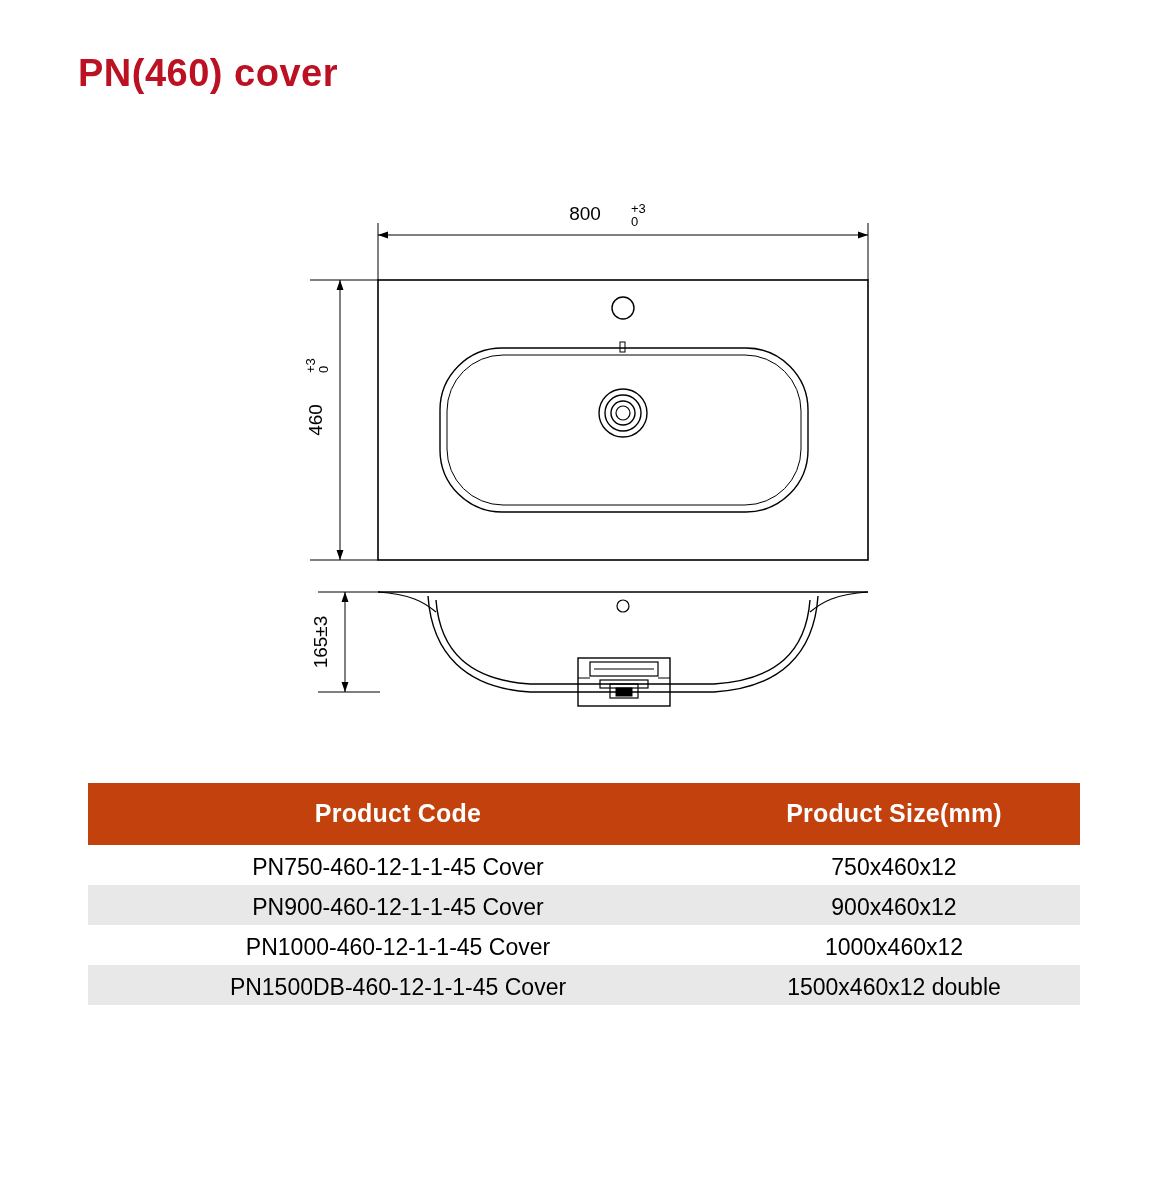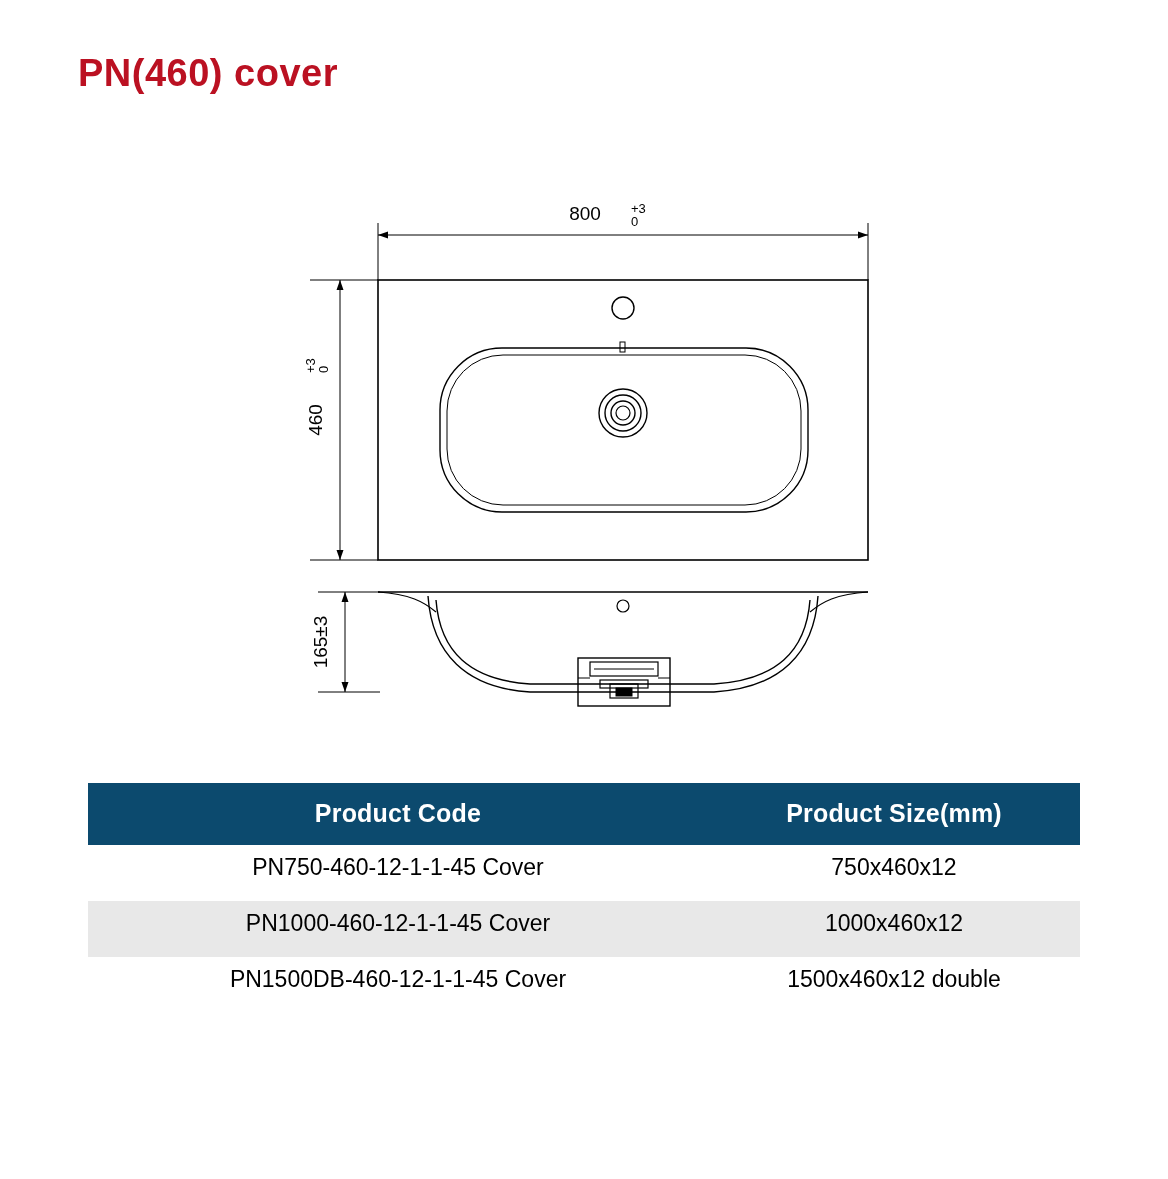--- a/index.html
+++ b/index.html
@@ -41,32 +41,32 @@
     left: 88px;
     top: 783px;
     width: 992px;
   }
   table.spec {
     border-collapse: collapse;
     width: 992px;
     table-layout: fixed;
   }
   table.spec thead th {
-    background: #0c4a6e;
+    background: #c2410c;
     color: #ffffff;
     font-size: 25px;
     font-weight: bold;
     padding: 16px 0 17px 0;
     text-align: center;
     letter-spacing: 0.2px;
   }
   table.spec tbody td {
     font-size: 23px;
     text-align: center;
-    padding: 9px 0 20px 0;
+    padding: 9px 0 4px 0;
     color: #000;
     font-weight: normal;
   }
   table.spec tbody tr:nth-child(even) {
     background: #e8e8e8;
   }
   table.spec tbody tr:nth-child(odd) {
     background: #ffffff;
   }
   .col-code { width: 620px; }
@@ -169,20 +169,24 @@
           <th class="col-code">Product Code</th>
           <th class="col-size">Product Size(mm)</th>
         </tr>
       </thead>
       <tbody>
         <tr>
           <td>PN750-460-12-1-1-45 Cover</td>
           <td>750x460x12</td>
         </tr>
         <tr>
+          <td>PN900-460-12-1-1-45 Cover</td>
+          <td>900x460x12</td>
+        </tr>
+        <tr>
           <td>PN1000-460-12-1-1-45 Cover</td>
           <td>1000x460x12</td>
         </tr>
         <tr>
           <td>PN1500DB-460-12-1-1-45 Cover</td>
           <td>1500x460x12 double</td>
         </tr>
       </tbody>
     </table>
   </div>

